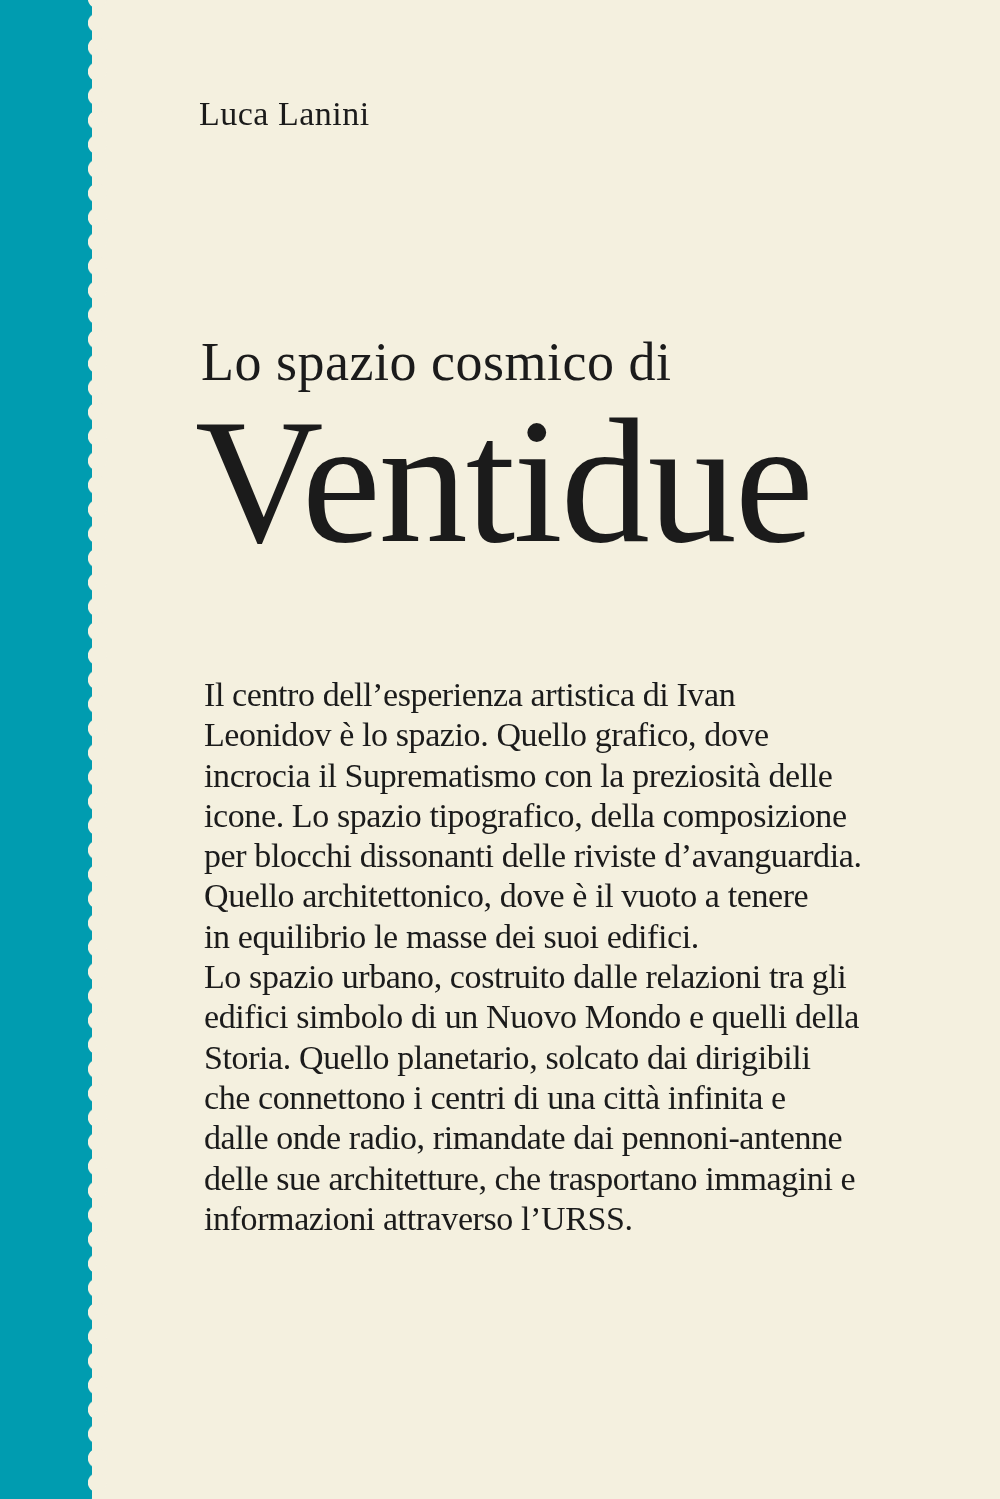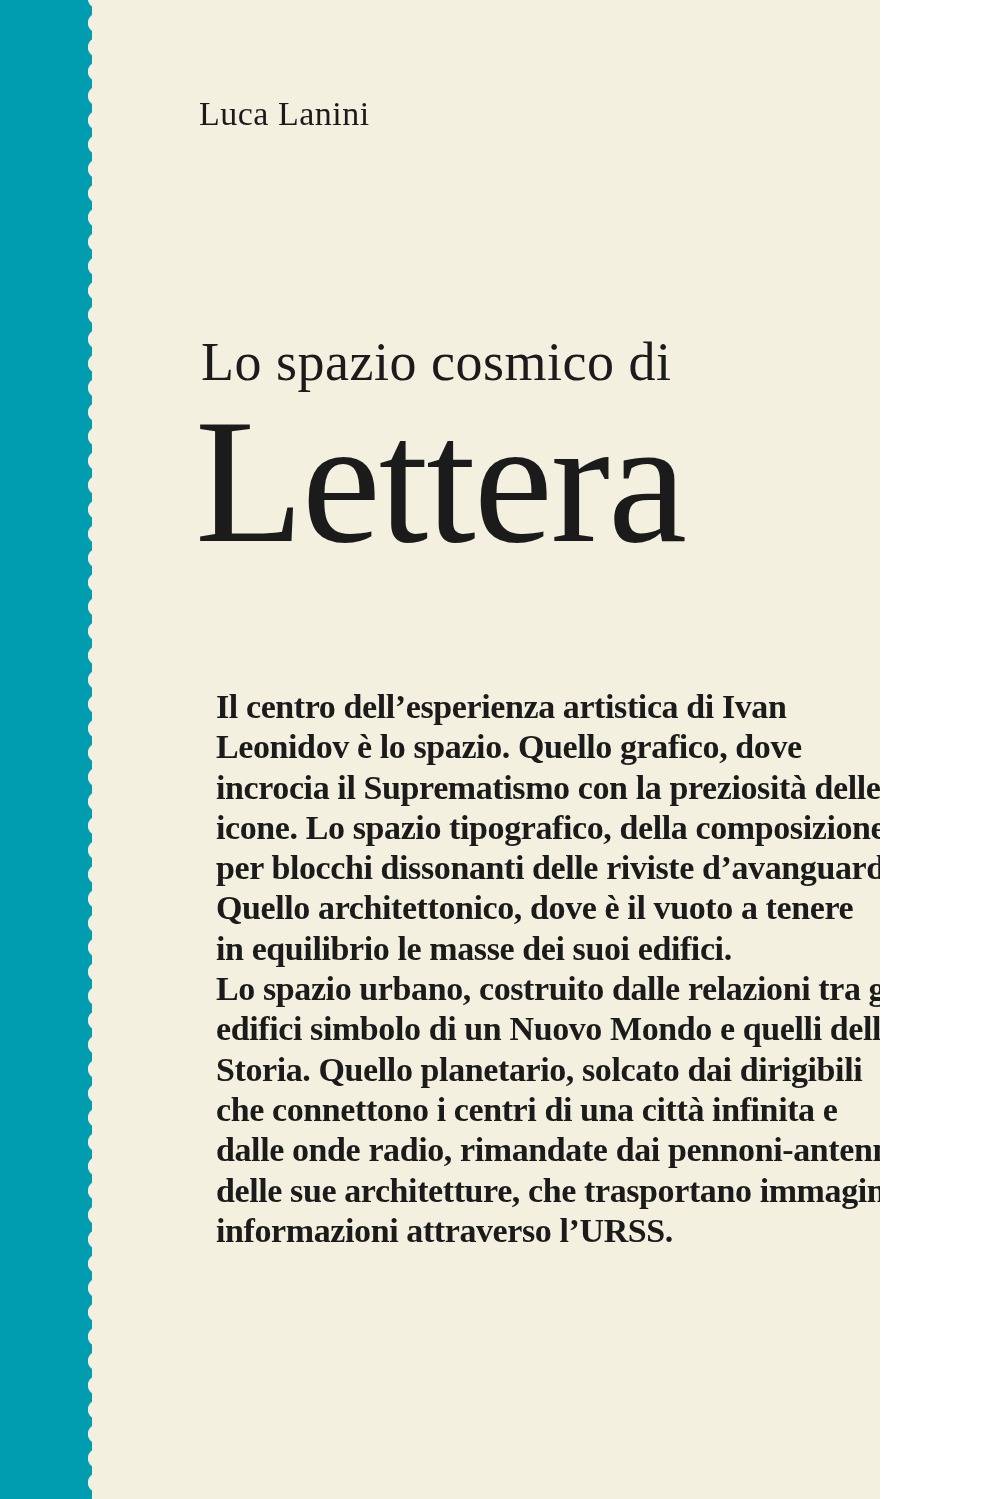--- a/index.html
+++ b/index.html
@@ -9,21 +9,21 @@
   }
   * { box-sizing: border-box; }
   html, body { margin: 0; padding: 0; }
   body {
     width: 1000px; height: 1499px;
     background: #ffffff;
     font-family: "Liberation Serif", "DejaVu Serif", serif;
   }
   .cover {
     position: relative;
-    width: 880px; height: 1499px;
+    width: 1000px; height: 1499px;
     background: var(--bg);
     color: var(--ink);
     overflow: hidden;
   }
   
   .band {
     position: absolute; left: 0; top: 0;
     width: 92px; height: 100%;
     background: var(--teal);
   }
@@ -45,24 +45,23 @@
     font-size: 54px; line-height: 1; letter-spacing: 0.5px;
   }
   .title {
     position: absolute; left: 195px; top: 392px;
     margin: 0; font-weight: 400;
     font-size: 178px; line-height: 1; letter-spacing: -2px;
     white-space: nowrap;
   }
   .blurb {
     position: absolute; left: 200px; top: 671px;
-    width: 745px; margin: 16px;
+    width: 745px; margin: 4px;
     font-size: 34px; line-height: 40.3px; letter-spacing: -0.4px;
     white-space: pre-line;
-    font-weight: bold;
   }
   .publisher {
     position: absolute; left: 200px; top: 1332px;
     width: 420px; height: 46px;
   }
   .dots {
     position: absolute; left: 0; top: 0;
     width: 134px; height: 44px;
   }
   .dot {
@@ -84,21 +83,21 @@
 
 <div class="cover">
 
   <div class="band"></div>
   <div class="perforation"></div>
 
   <div class="author">Luca Lanini</div>
 
   <div class="kicker">Lo spazio cosmico di</div>
 
-  <h1 class="title">Lettera</h1>
+  <h1 class="title">Ventidue</h1>
 
   <p class="blurb">Il centro dell’esperienza artistica di Ivan
 Leonidov è lo spazio. Quello grafico, dove
 incrocia il Suprematismo con la preziosità delle
 icone. Lo spazio tipografico, della composizione
 per blocchi dissonanti delle riviste d’avanguardia.
 Quello architettonico, dove è il vuoto a tenere
 in equilibrio le masse dei suoi edifici.
 Lo spazio urbano, costruito dalle relazioni tra gli
 edifici simbolo di un Nuovo Mondo e quelli della

